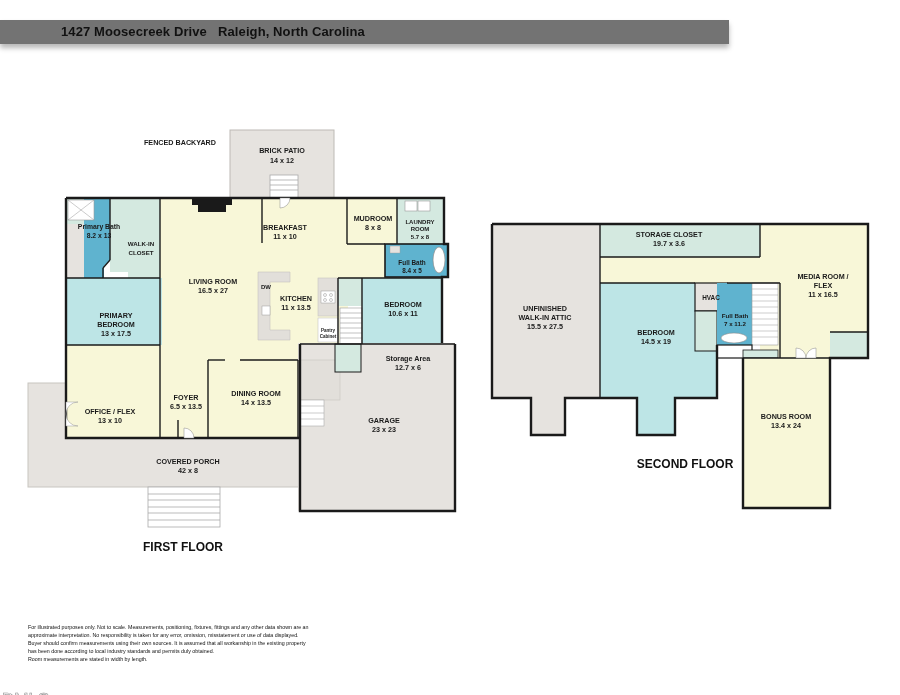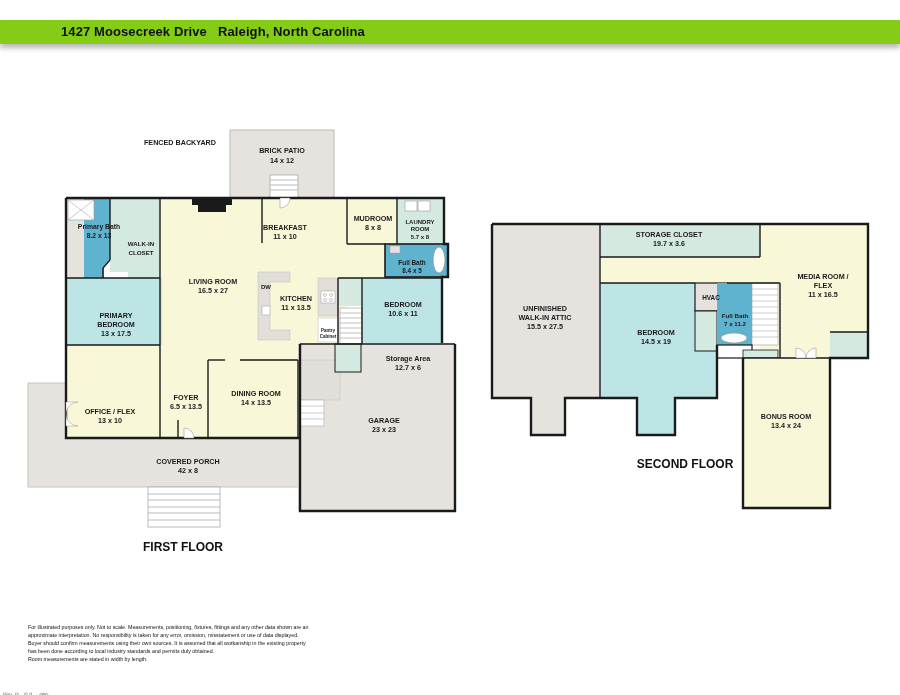--- a/index.html
+++ b/index.html
@@ -1,19 +1,19 @@
 <!DOCTYPE html>
 <html><head>
 <meta charset="utf-8">
 <style>
   html, body { margin: 0; padding: 0; background: #ffffff; }
   body { width: 900px; height: 695px; position: relative; overflow: hidden; font-family: "Liberation Sans", sans-serif; }
   .header-bar {
-    position: absolute; left: 0; top: 20px; width: 900px; height: 24px;
-    background: #84cc16; box-shadow: 0 4px 5px rgba(0,0,0,0.28);
+    position: absolute; left: 0; top: 20px; width: 729px; height: 24px;
+    background: #737373; box-shadow: 0 4px 5px rgba(0,0,0,0.28);
   }
   .header-title {
     position: absolute; left: 61px; top: 4px; font-size: 13px; font-weight: bold; color: #111;
     letter-spacing: 0.1px; white-space: pre;
   }
   svg.plan { position: absolute; left: 0; top: 0; width: 900px; height: 695px; }
   .lbl { font-family: "Liberation Sans", sans-serif; font-weight: bold; font-size: 7.2px; fill: #1a1a1a; text-anchor: middle; }
   .lbl-sm { font-family: "Liberation Sans", sans-serif; font-weight: bold; font-size: 4.5px; fill: #1a1a1a; text-anchor: middle; }
   .floor-lbl { font-family: "Liberation Sans", sans-serif; font-weight: bold; font-size: 12px; fill: #111; text-anchor: middle; }
   .wall { stroke: #1a1a1a; stroke-width: 2.4; fill: none; }

